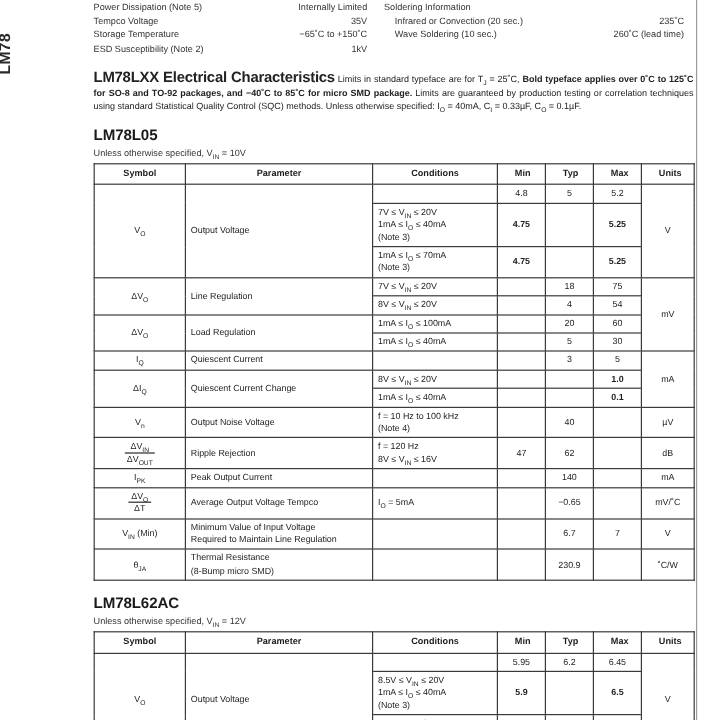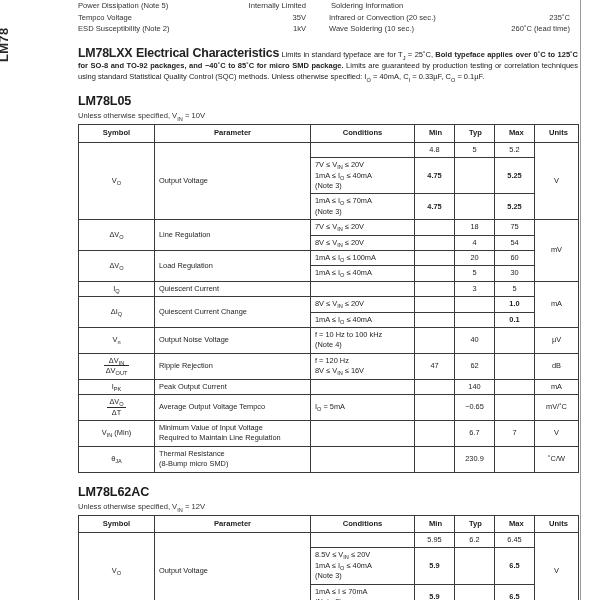--- a/index.html
+++ b/index.html
@@ -54,21 +54,21 @@
   .top-col.left { width: 228px; }
   .top-col.right { width: 250px; }
   .kv {
     display: flex;
     justify-content: space-between;
     white-space: nowrap;
   }
   .kv .k { padding-right: 8px; }
   .kv .v { text-align: right; }
   .indent { padding-left: 9px; }
-  .sect-label { white-space: nowrap; margin-left: 11px; }
+  .sect-label { white-space: nowrap; }
 
   
   .ec-head {
     margin-top: 13px;
     font-size: 7.5px;
     line-height: 11.2px;
     text-align: justify;
     color: #222;
   }
   .ec-title {
@@ -151,20 +151,24 @@
     <div class="top-block">
       <div class="top-col left">
         <div id="top-left-list">
             <div class="kv">
               <span class="k">Power Dissipation (Note 5)</span>
               <span class="v">Internally Limited</span>
             </div>
             <div class="kv">
               <span class="k">Tempco Voltage</span>
               <span class="v">35V</span>
+            </div>
+            <div class="kv">
+              <span class="k">Storage Temperature</span>
+              <span class="v">−65˚C to +150˚C</span>
             </div>
             <div class="kv">
               <span class="k">ESD Susceptibility (Note 2)</span>
               <span class="v">1kV</span>
             </div>
           </div>
       </div>
       <div class="top-col right">
         <div class="sect-label">Soldering Information</div>
         <div id="top-right-list">

